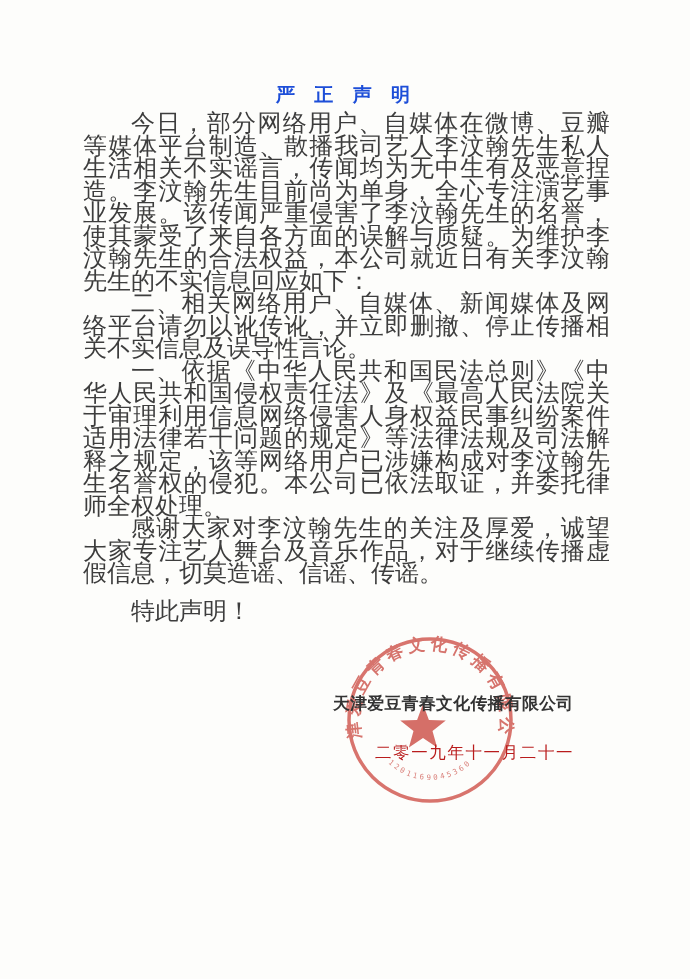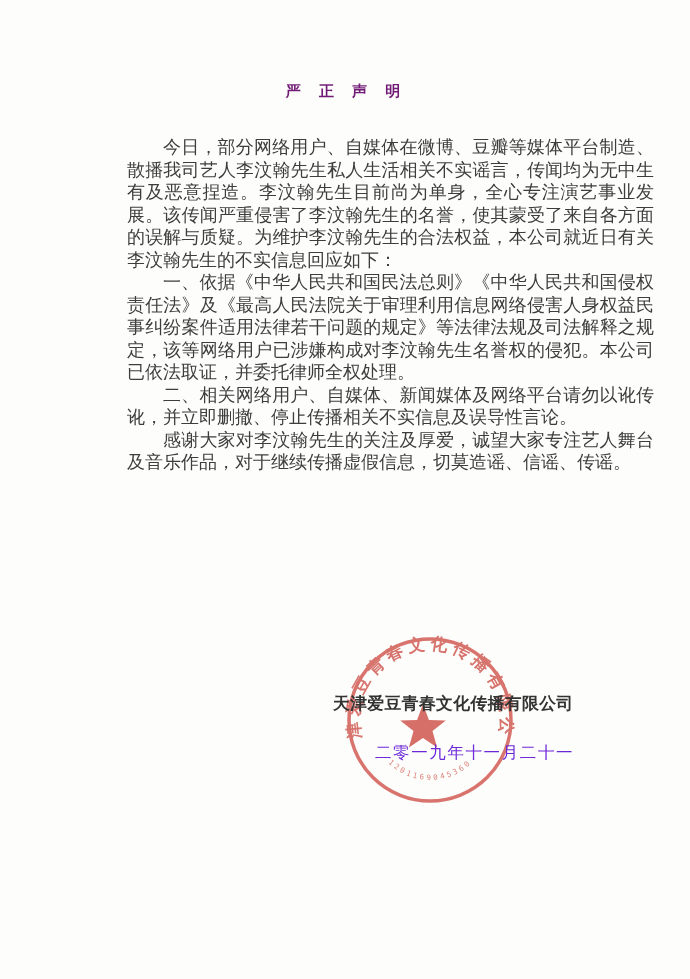--- a/index.html
+++ b/index.html
@@ -17,37 +17,36 @@
     overflow: hidden;
     color: #3d3d3d;
   }
   .doc-title {
     position: absolute;
     left: 0;
     right: 0;
     top: 82px;
     margin: 0;
     text-align: center;
-    font-size: 15px;
+    font-size: 19px;
     font-weight: bold;
     letter-spacing: 4px;
     word-spacing: 6px;
-    color: #701a75;
+    color: #1d4ed8;
   }
   .doc-body {
     position: absolute;
     left: 83px;
-    top: 136px;
+    top: 112px;
     width: 527px;
-    font-size: 18px;
+    font-size: 24px;
     line-height: 22.5px;
     text-align: justify;
     word-break: break-all;
     color: #3d3d3d;
-    margin-left: 44px;
   }
   .doc-body p {
     margin: 0;
     text-indent: 2em;
   }
   .closing {
     margin-top: 15px !important;
   }
   .signature-area {
     position: absolute;
@@ -98,37 +97,38 @@
     color: #333333;
     z-index: 2;
     white-space: nowrap;
   }
   .sign-date {
     position: absolute;
     left: 375px;
     top: 742px;
     font-size: 16.5px;
     letter-spacing: 1.6px;
-    color: #6d28d9;
+    color: #b91c1c;
     z-index: 2;
     white-space: nowrap;
   }
 </style>
 </head>
 <body>
 
 <div class="page">
 
   <h1 class="doc-title">严 正 声 明</h1>
 
   <div class="doc-body">
     <p>今日，部分网络用户、自媒体在微博、豆瓣等媒体平台制造、散播我司艺人李汶翰先生私人生活相关不实谣言，传闻均为无中生有及恶意捏造。李汶翰先生目前尚为单身，全心专注演艺事业发展。该传闻严重侵害了李汶翰先生的名誉，使其蒙受了来自各方面的误解与质疑。为维护李汶翰先生的合法权益，本公司就近日有关李汶翰先生的不实信息回应如下：</p>
+    <p>二、相关网络用户、自媒体、新闻媒体及网络平台请勿以讹传讹，并立即删撤、停止传播相关不实信息及误导性言论。</p>
     <p>一、依据《中华人民共和国民法总则》《中华人民共和国侵权责任法》及《最高人民法院关于审理利用信息网络侵害人身权益民事纠纷案件适用法律若干问题的规定》等法律法规及司法解释之规定，该等网络用户已涉嫌构成对李汶翰先生名誉权的侵犯。本公司已依法取证，并委托律师全权处理。</p>
-    <p>二、相关网络用户、自媒体、新闻媒体及网络平台请勿以讹传讹，并立即删撤、停止传播相关不实信息及误导性言论。</p>
     <p>感谢大家对李汶翰先生的关注及厚爱，诚望大家专注艺人舞台及音乐作品，对于继续传播虚假信息，切莫造谣、信谣、传谣。</p>
+    <p class="closing">特此声明！</p>
   </div>
 
   <div class="signature-area">
 
     <svg class="stamp" viewBox="0 0 190 190" xmlns="http://www.w3.org/2000/svg" aria-hidden="true">
       <defs>
         <path id="arcTop" d="M 28,119 A 71,71 0 1 1 162,119" fill="none"></path>
         <path id="arcBottom" d="M 52.6,137.4 A 60,60 0 0 0 137.4,137.4" fill="none"></path>
       </defs>
       <circle class="ring" cx="95" cy="95" r="81"></circle>

